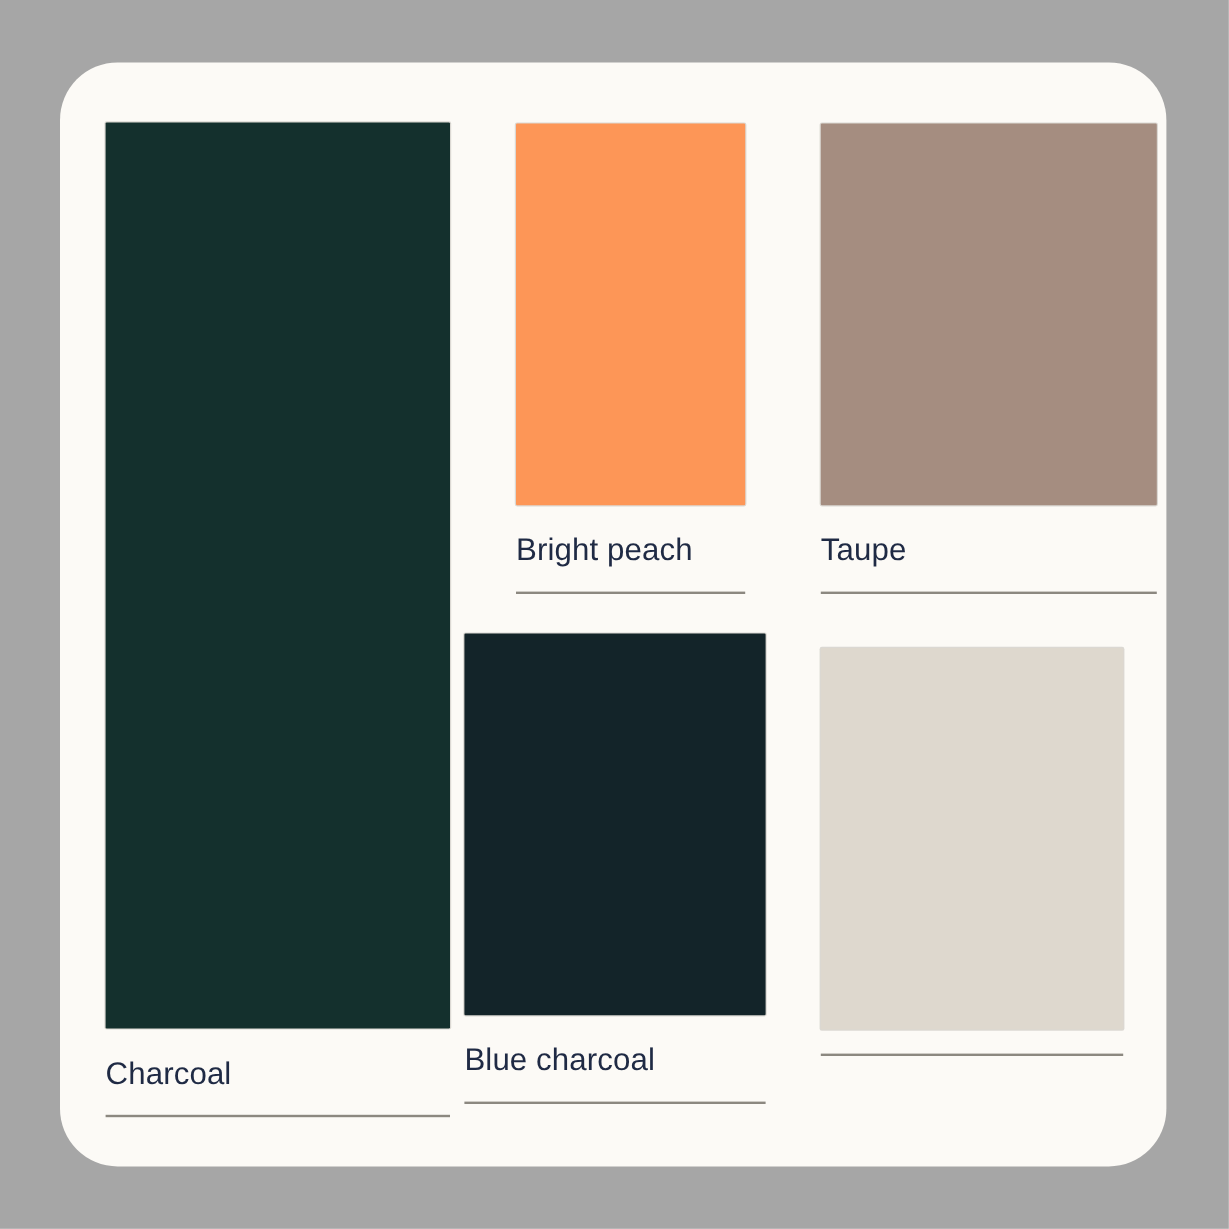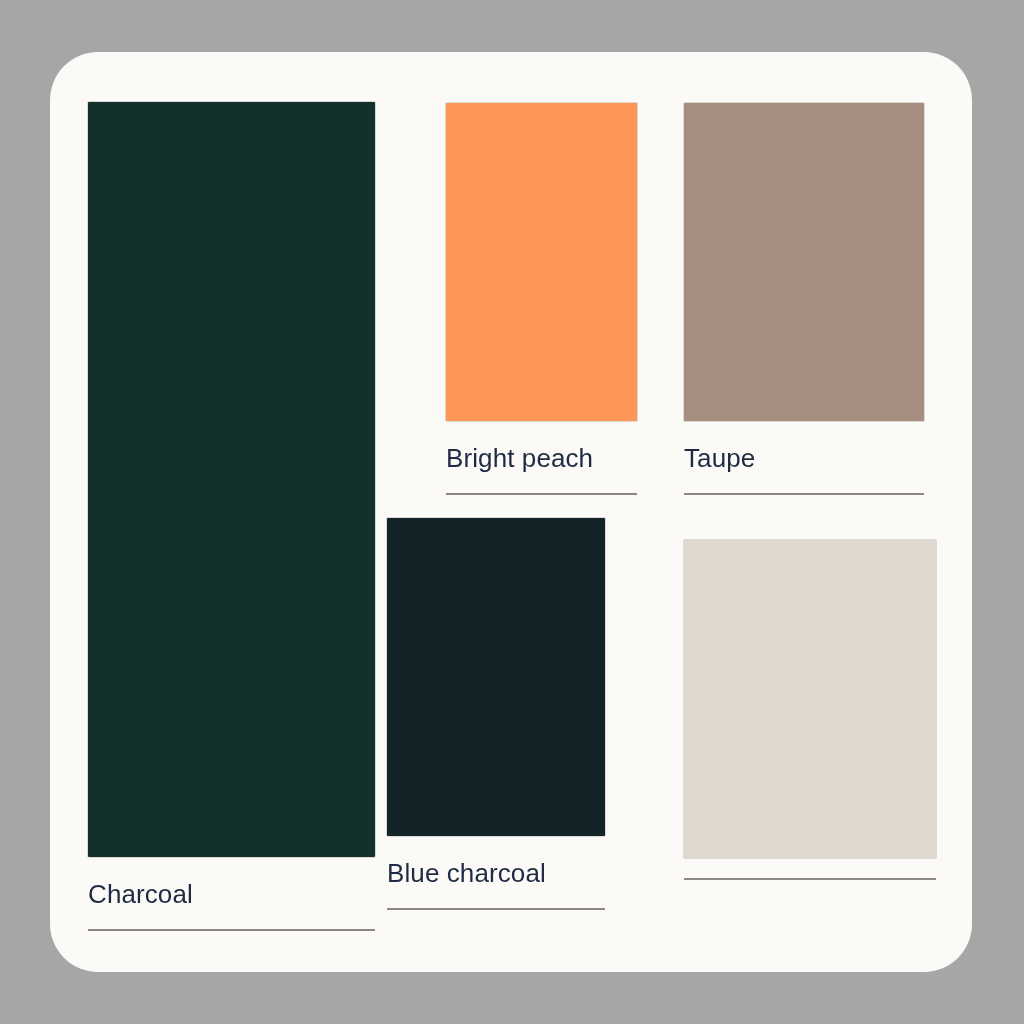--- a/index.html
+++ b/index.html
@@ -47,23 +47,23 @@
 
   .swatch-rule {
     margin-top: 20px;
     height: 2px;
     background: #8C8880;
     width: 100%;
   }
 
   
   #cell-charcoal      { left: 38px;  top: 50px;  width: 287px; }
-  #cell-bright-peach  { left: 353px; top: 51px;  width: 234px; padding-left: 43px; }
-  #cell-taupe         { left: 634px; top: 51px;  width: 240px; }
-  #cell-blue-charcoal { left: 337px; top: 466px; width: 218px; }
+  #cell-bright-peach  { left: 337px; top: 51px;  width: 234px; padding-left: 43px; }
+  #cell-taupe         { left: 634px; top: 51px;  width: 280px; }
+  #cell-blue-charcoal { left: 337px; top: 476px; width: 251px; }
   #cell-beige-grey    { left: 634px; top: 488px; width: 252px; }
 
   #cell-charcoal      .swatch-chip { height: 755px; }
   #cell-bright-peach  .swatch-chip { height: 318px; }
   #cell-taupe         .swatch-chip { height: 318px; }
   #cell-blue-charcoal .swatch-chip { height: 318px; }
   #cell-beige-grey    .swatch-chip { height: 318px; }
 </style>
 </head>
 <body style="background: rgb(166, 166, 166);">

